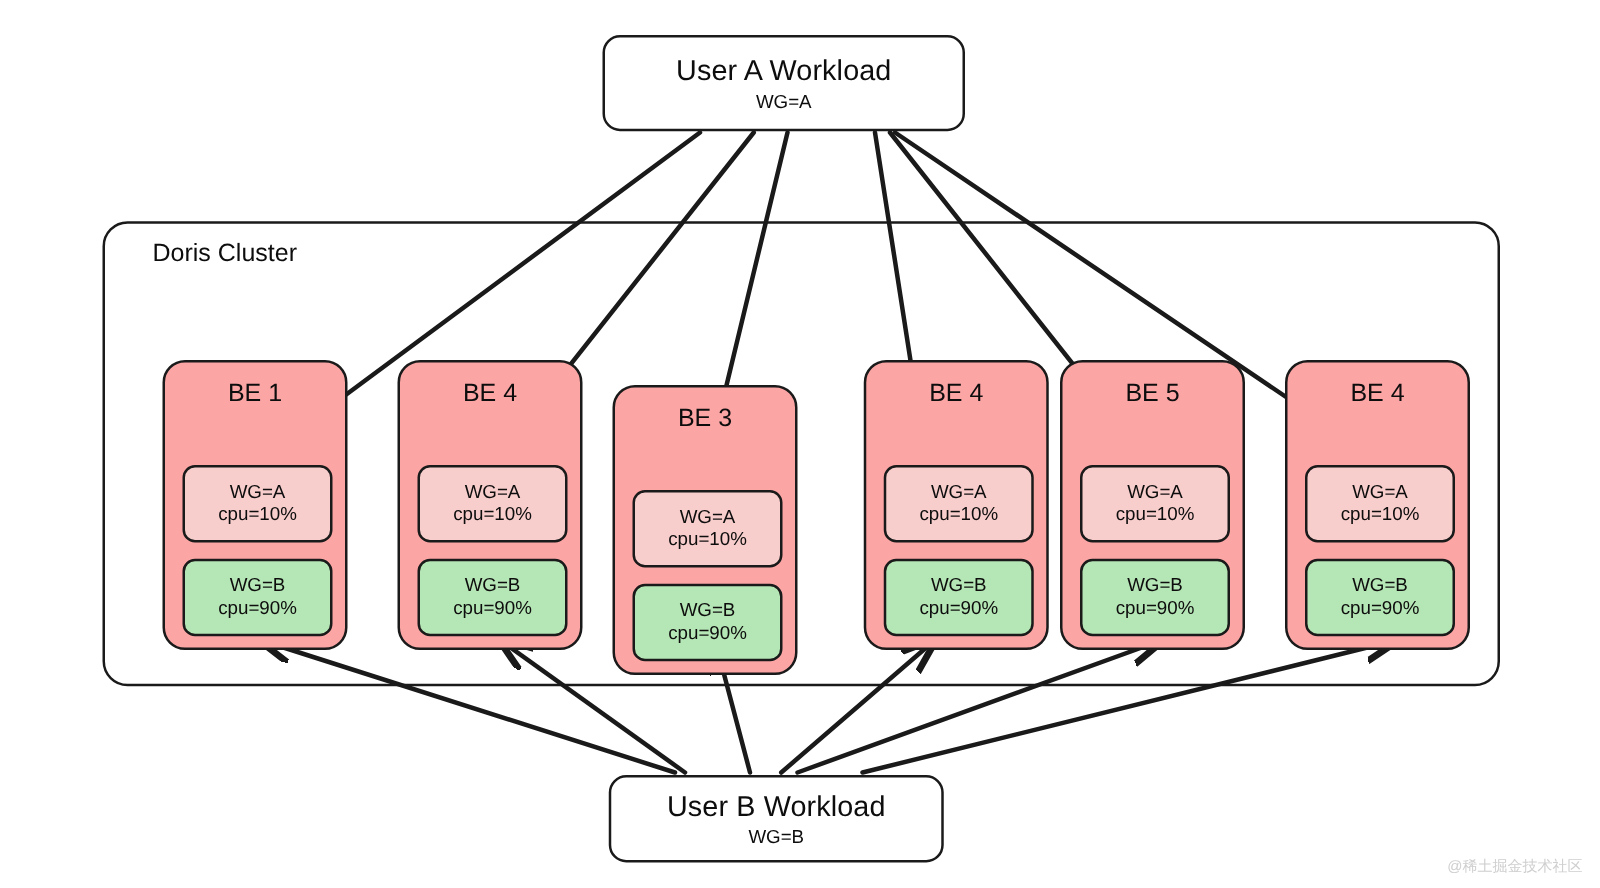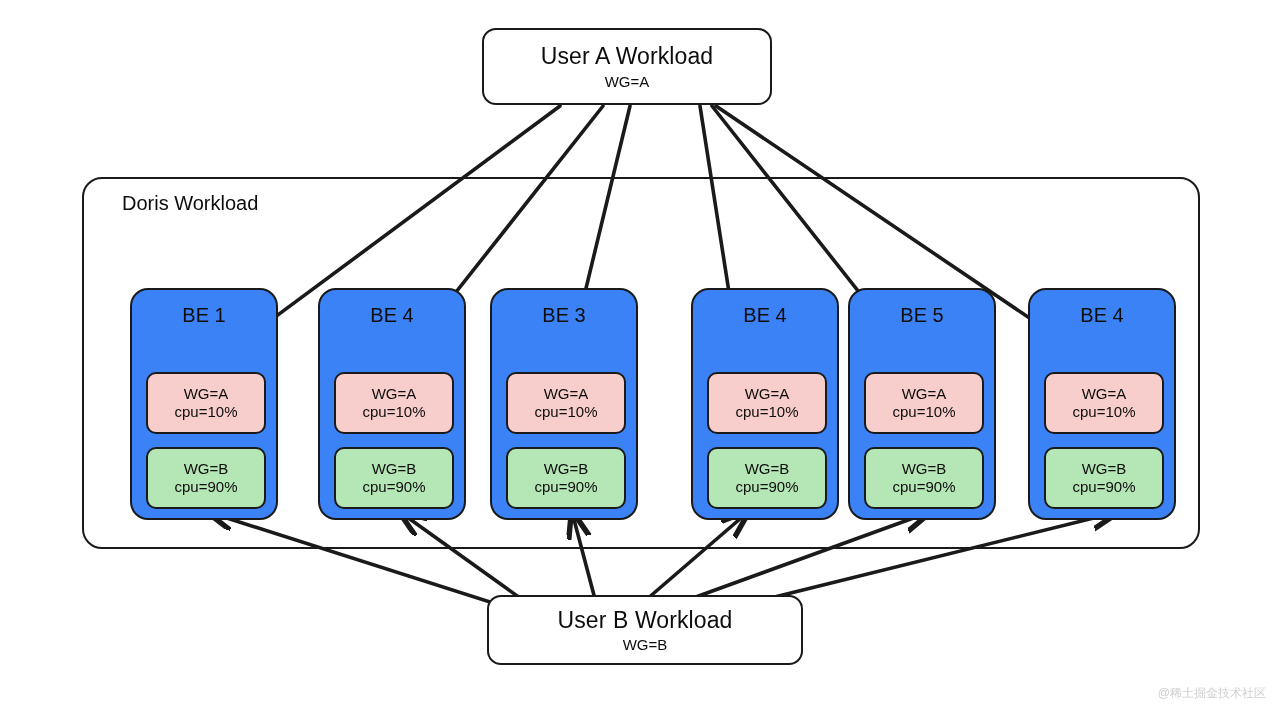--- a/index.html
+++ b/index.html
@@ -40,21 +40,21 @@
     color: #0d0d0d;
     line-height: 1.15;
     letter-spacing: .1px;
   }
   .workload .wl-sub {
     font-size: 15px;
     color: #0d0d0d;
     margin-top: 3px;
   }
   #workload-a { left: 482px; top: 28px; width: 290px; height: 77px; }
-  #workload-b { left: 487px; top: 595px; width: 316px; height: 70px; }
+  #workload-b { left: 487px; top: 620px; width: 268px; height: 70px; }
 
   
   #cluster {
     position: absolute;
     left: 82px; top: 177px;
     width: 1118px; height: 372px;
     border: 2.5px solid #1a1a1a;
     border-radius: 20px;
     background: transparent;
     z-index: 1;
@@ -68,21 +68,21 @@
   }
 
   
   .be-node {
     position: absolute;
     top: 288px;
     width: 148px;
     height: 232px;
     border: 2.5px solid #1a1a1a;
     border-radius: 18px;
-    background: #3b82f6;
+    background: #fca5a5;
     z-index: 2;
   }
   .be-label {
     position: absolute;
     top: 14px;
     left: 0; right: 0;
     text-align: center;
     font-size: 20px;
     color: #0d0d0d;
   }
@@ -127,21 +127,21 @@
         <line x1="540" y1="618" x2="208" y2="512"></line>
         <line x1="548" y1="618" x2="400" y2="512"></line>
         <line x1="600" y1="618" x2="572" y2="512"></line>
         <line x1="625" y1="618" x2="748" y2="512"></line>
         <line x1="638" y1="618" x2="930" y2="512"></line>
         <line x1="690" y1="618" x2="1118" y2="512"></line>
       </g>
   </svg>
 
   <div id="cluster"></div>
-  <div id="cluster-label">Doris Workload</div>
+  <div id="cluster-label">Doris Cluster</div>
 
   <div id="be-layer">
       <div class="be-node" style="left: 130px;">
         <div class="be-label">BE 1</div>
         <div class="wg-box wg-a" style="background: rgb(248, 206, 204);">
           <div class="wg-name">WG=A</div>
           <div class="wg-cpu">cpu=10%</div>
         </div>
         <div class="wg-box wg-b" style="background: rgb(181, 230, 181);">
           <div class="wg-name">WG=B</div>
@@ -152,21 +152,21 @@
         <div class="be-label">BE 4</div>
         <div class="wg-box wg-a" style="background: rgb(248, 206, 204);">
           <div class="wg-name">WG=A</div>
           <div class="wg-cpu">cpu=10%</div>
         </div>
         <div class="wg-box wg-b" style="background: rgb(181, 230, 181);">
           <div class="wg-name">WG=B</div>
           <div class="wg-cpu">cpu=90%</div>
         </div>
       </div>
-      <div class="be-node" style="left: 490px;">
+      <div class="be-node" style="left: 490px; margin-top: 20px;">
         <div class="be-label">BE 3</div>
         <div class="wg-box wg-a" style="background: rgb(248, 206, 204);">
           <div class="wg-name">WG=A</div>
           <div class="wg-cpu">cpu=10%</div>
         </div>
         <div class="wg-box wg-b" style="background: rgb(181, 230, 181);">
           <div class="wg-name">WG=B</div>
           <div class="wg-cpu">cpu=90%</div>
         </div>
       </div>

